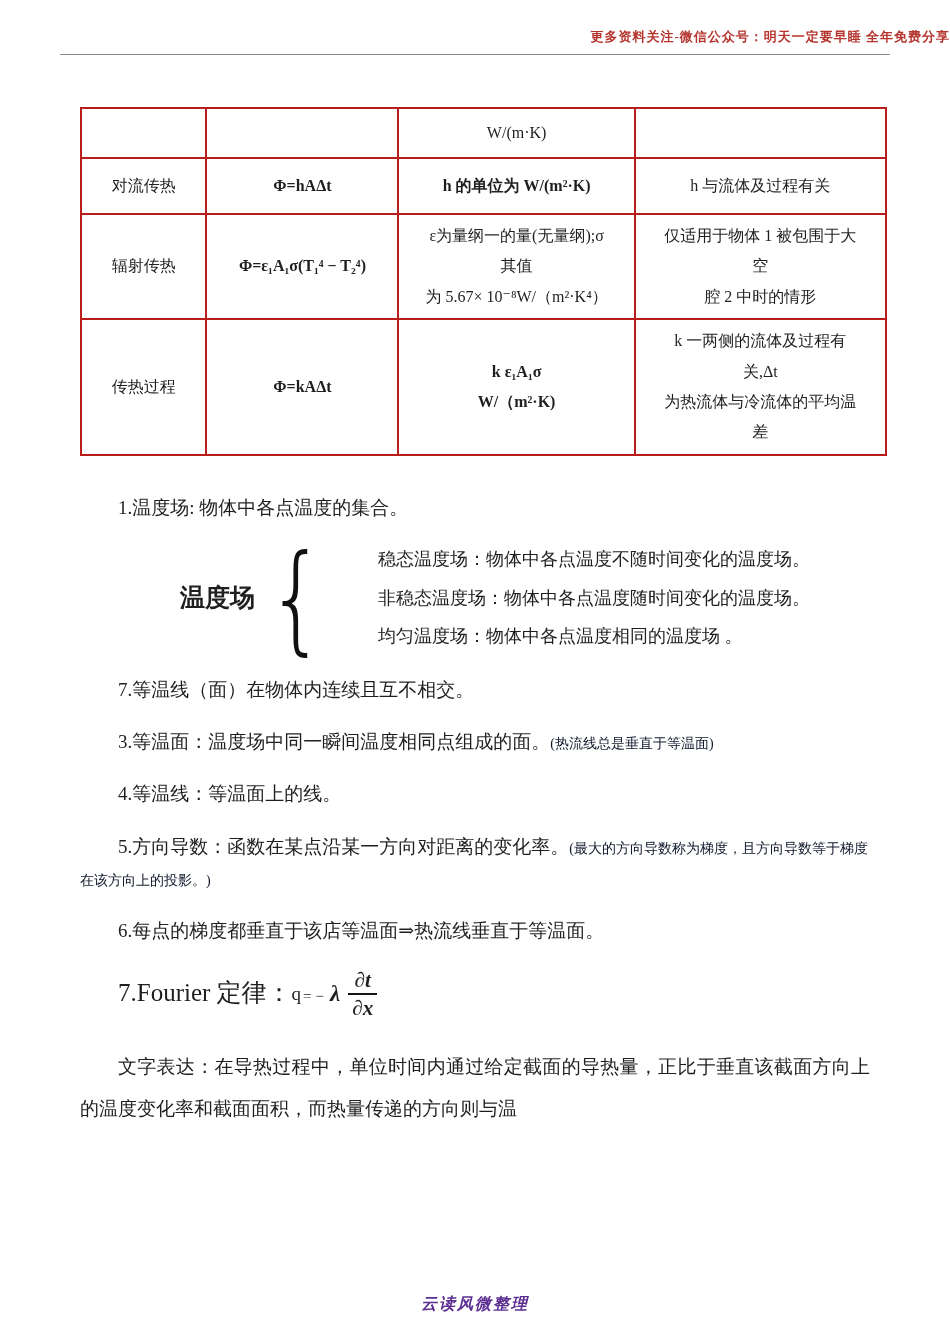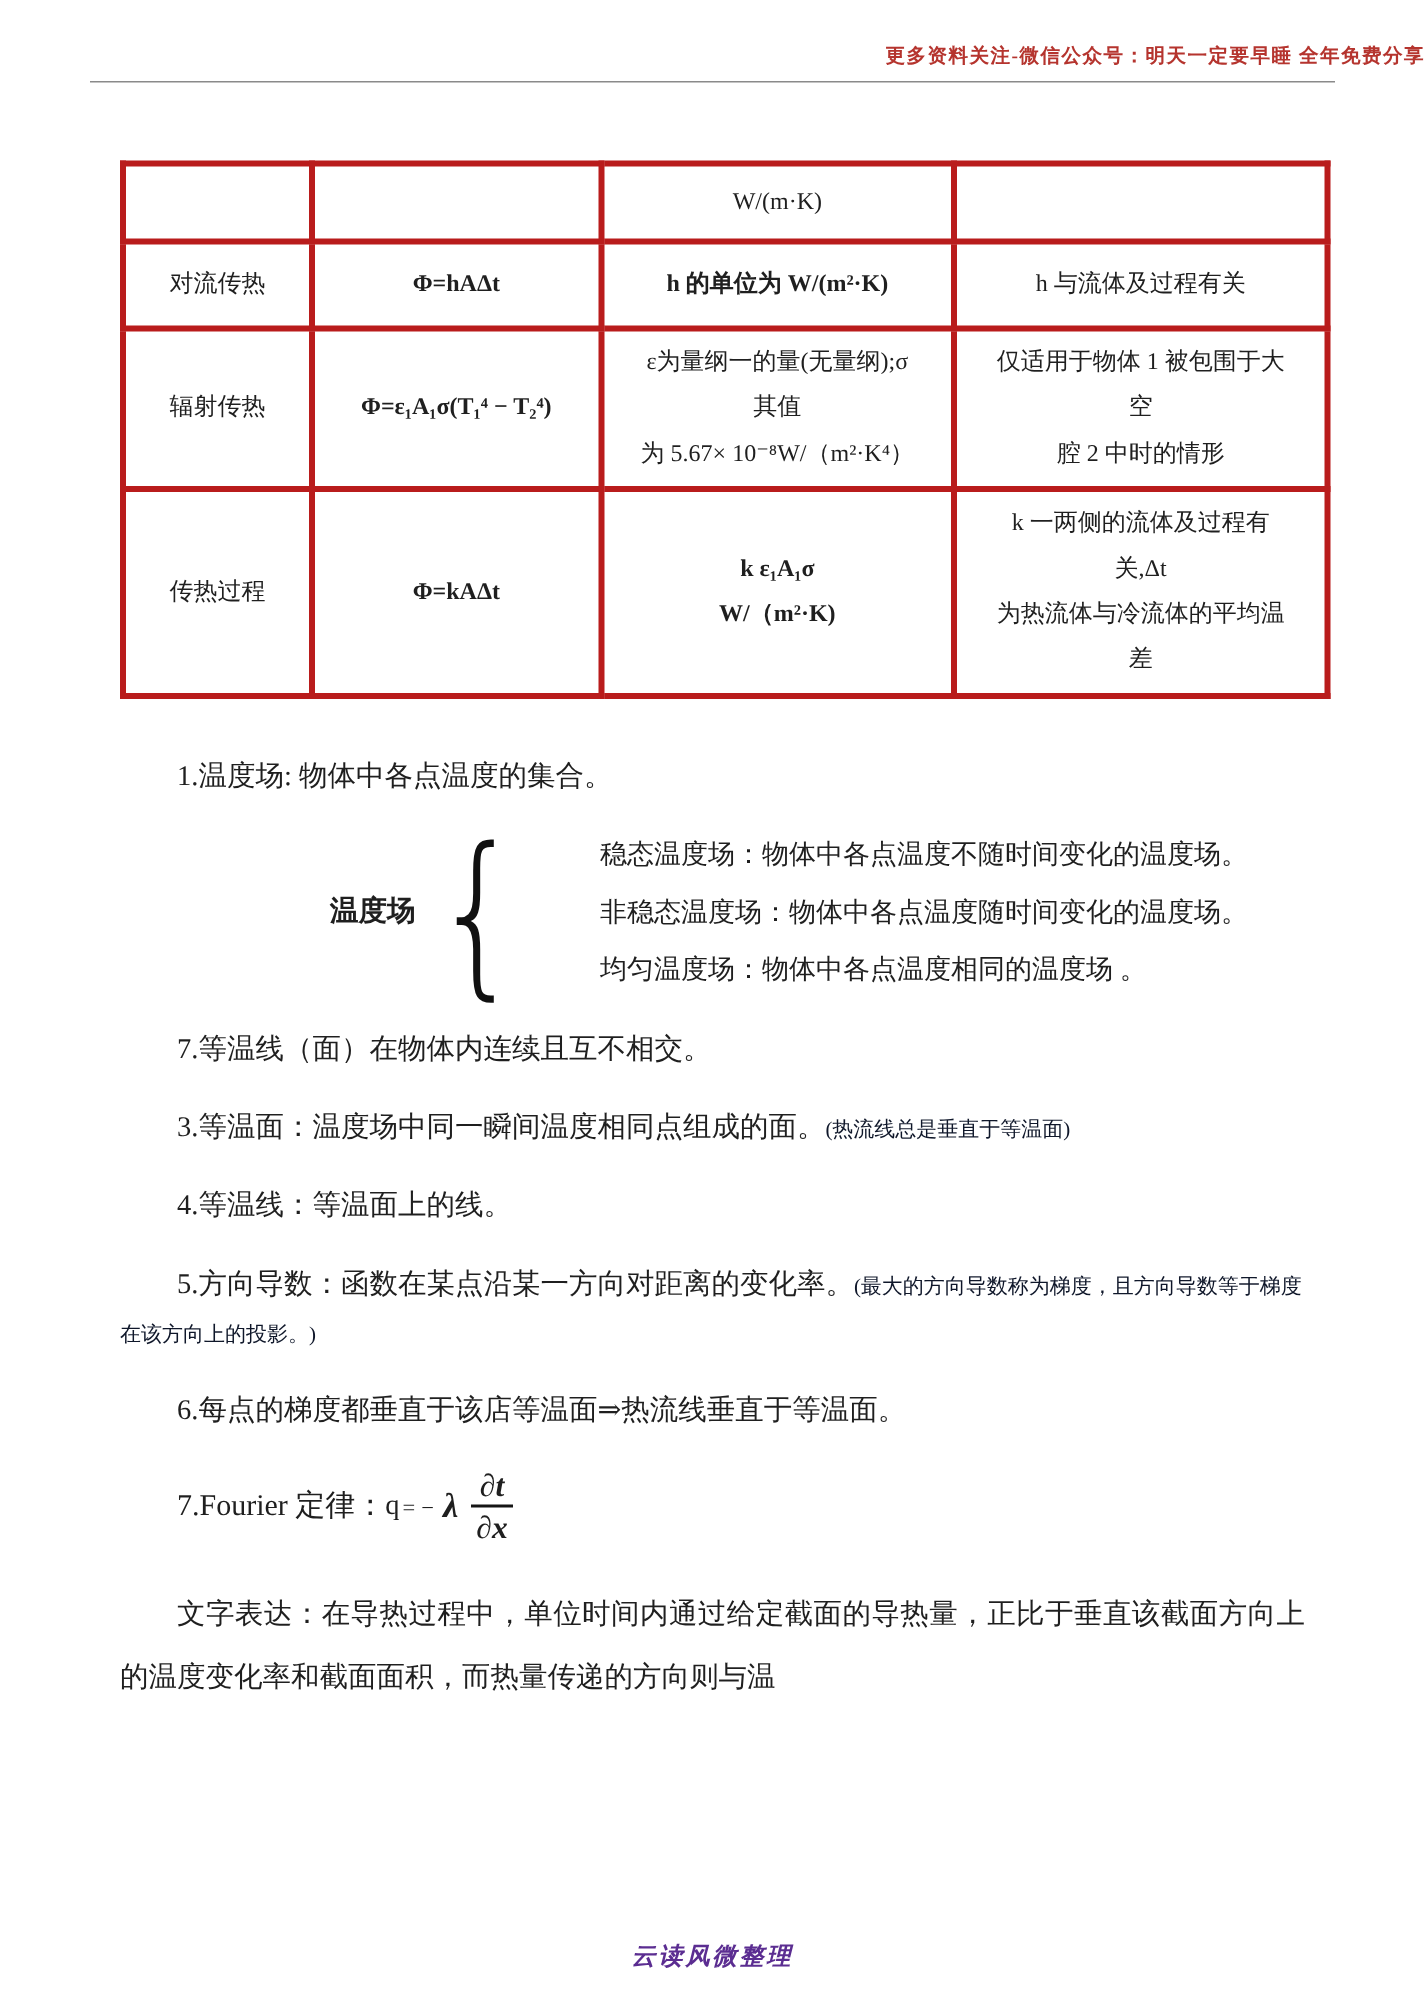--- a/index.html
+++ b/index.html
@@ -18,21 +18,21 @@
   .top-divider{
     margin:8px 60px 0 60px;border:none;border-top:1.5px solid #8a8a8a;
   }
 
   
   table.heat-table{
     margin:52px 0 0 80px;width:807px;border-collapse:collapse;
     font-size:16px;
   }
   table.heat-table td{
-    border:4px solid #b91c1c;vertical-align:middle;text-align:center;
+    border:2px solid #b91c1c;vertical-align:middle;text-align:center;
     padding:6px 24px;white-space:pre-line;line-height:1.9;
   }
   td.col-name{width:96px;}
   td.col-formula{width:162px;font-weight:bold;}
   td.col-unit{width:226px;}
   td.col-note{width:259px;}
   tr.r1 td{height:36px;}
   tr.r2 td{height:42px;}
   tr.r3 td{height:86px;}
   tr.r4 td{height:86px;}
@@ -49,31 +49,31 @@
   }
 
   
   .notes{margin:36px 80px 0 80px;font-size:19px;line-height:1.7;}
   .notes p{margin:0 0 20px 0;text-indent:2em;}
   .small-note{font-size:14px;color:#0f172a;}
 
   .brace-group{
     display:flex;align-items:center;margin:4px 0 22px 100px;
   }
-  .brace-label{font-size:19px;font-weight:bold;flex:0 0 auto;margin-left:40px;}
+  .brace-label{font-size:25px;font-weight:bold;flex:0 0 auto;}
   .brace-char{
     font-size:118px;font-weight:200;line-height:0.9;
     margin:0 2px 0 4px;flex:0 0 auto;color:#111;
     font-family:"DejaVu Sans",sans-serif;transform:scaleX(0.8);
   }
   .brace-lines{display:flex;flex-direction:column;gap:8px;font-size:18px;margin-left:42px;}
 
   
   .fourier{display:flex;align-items:center;margin:10px 0 26px 0;padding-left:2em;}
-  .fourier .prefix{font-size:20px;}
+  .fourier .prefix{font-size:25px;}
   .fourier .q{font-size:19px;margin-right:2px;}
   .fourier .op{font-size:15px;margin:6px 4px 0 0;}
   .fourier .lambda{font-size:23px;font-weight:bold;font-style:italic;margin:0 8px 0 2px;}
   .frac{display:inline-block;text-align:center;font-weight:bold;font-style:italic;
         font-size:21px;line-height:1.15;vertical-align:middle;}
   .frac .den{border-top:2px solid #151515;padding:1px 4px 0 4px;}
   .frac .num{padding:0 4px 1px 4px;}
 
   .closing-para{margin-top:6px;line-height:2.2;text-align:justify;}
 

